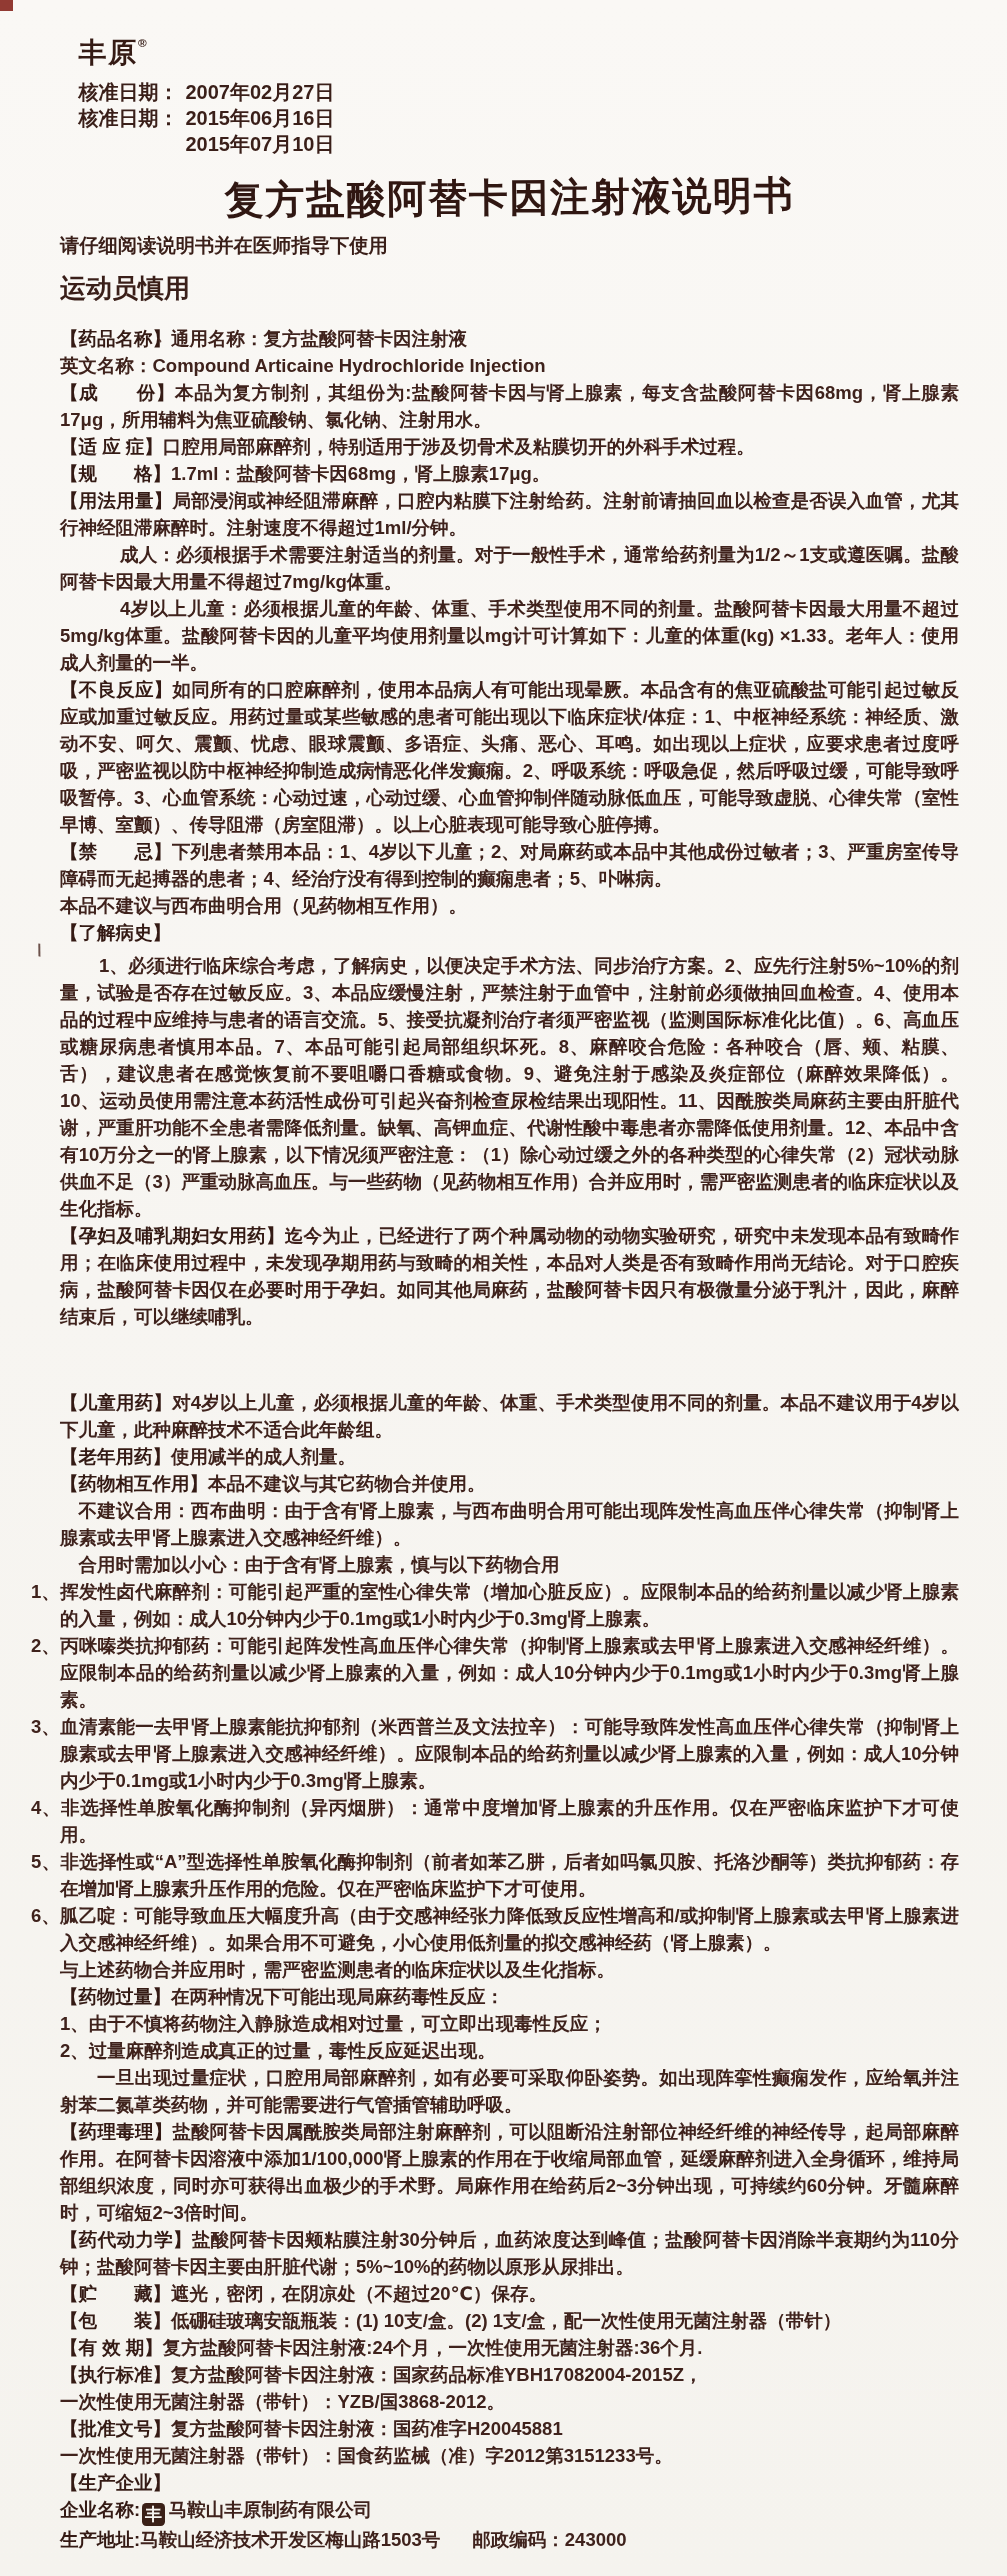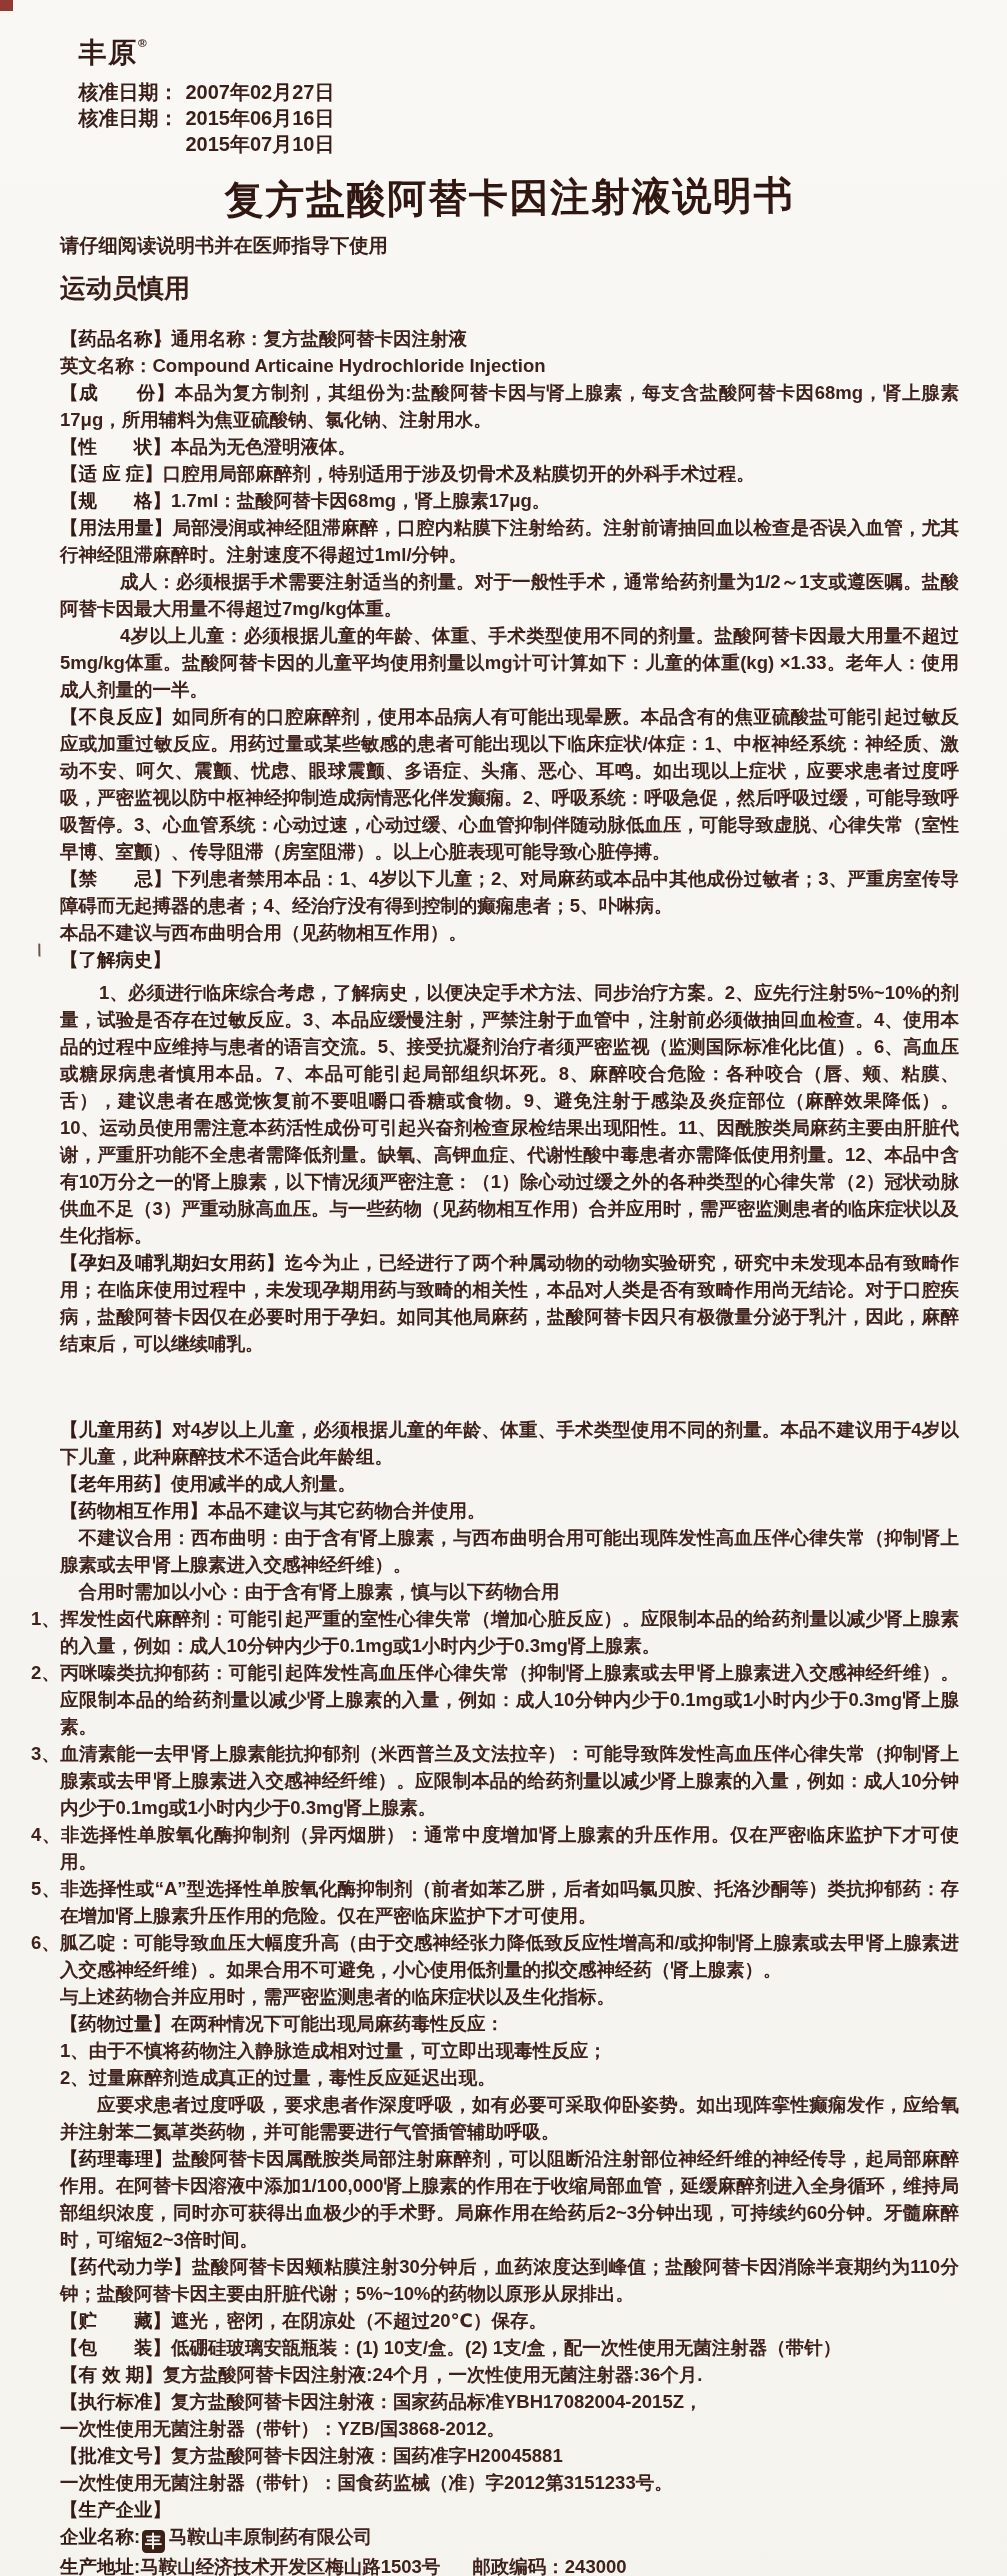--- a/index.html
+++ b/index.html
@@ -89,21 +89,20 @@
   </header>
 
   <h1 class="doc-title">复方盐酸阿替卡因注射液说明书</h1>
   <div class="doc-sub1">请仔细阅读说明书并在医师指导下使用</div>
   <div class="doc-sub2">运动员慎用</div>
 
   <main class="doc-body" id="doc-body">
       <p class="kv"><span class="lbl">【药品名称】</span><span>通用名称：复方盐酸阿替卡因注射液</span></p>
       <p class="cont"><span>英文名称：Compound Articaine Hydrochloride Injection</span></p>
       <p class="kv"><span class="lbl">【成　　份】</span><span>本品为复方制剂，其组份为:盐酸阿替卡因与肾上腺素，每支含盐酸阿替卡因68mg，肾上腺素17μg，所用辅料为焦亚硫酸钠、氯化钠、注射用水。</span></p>
-      <p class="kv"><span class="lbl">【性　　状】</span><span>本品为无色澄明液体。</span></p>
       <p class="kv"><span class="lbl">【适 应 症】</span><span>口腔用局部麻醉剂，特别适用于涉及切骨术及粘膜切开的外科手术过程。</span></p>
       <p class="kv"><span class="lbl">【规　　格】</span><span>1.7ml：盐酸阿替卡因68mg，肾上腺素17μg。</span></p>
       <p class="kv"><span class="lbl">【用法用量】</span><span>局部浸润或神经阻滞麻醉，口腔内粘膜下注射给药。注射前请抽回血以检查是否误入血管，尤其行神经阻滞麻醉时。注射速度不得超过1ml/分钟。</span></p>
       <p class="sub"><span>成人：必须根据手术需要注射适当的剂量。对于一般性手术，通常给药剂量为1/2～1支或遵医嘱。盐酸阿替卡因最大用量不得超过7mg/kg体重。</span></p>
       <p class="sub"><span>4岁以上儿童：必须根据儿童的年龄、体重、手术类型使用不同的剂量。盐酸阿替卡因最大用量不超过5mg/kg体重。盐酸阿替卡因的儿童平均使用剂量以mg计可计算如下：儿童的体重(kg) ×1.33。老年人：使用成人剂量的一半。</span></p>
       <p class="kv"><span class="lbl">【不良反应】</span><span>如同所有的口腔麻醉剂，使用本品病人有可能出现晕厥。本品含有的焦亚硫酸盐可能引起过敏反应或加重过敏反应。用药过量或某些敏感的患者可能出现以下临床症状/体症：1、中枢神经系统：神经质、激动不安、呵欠、震颤、忧虑、眼球震颤、多语症、头痛、恶心、耳鸣。如出现以上症状，应要求患者过度呼吸，严密监视以防中枢神经抑制造成病情恶化伴发癫痫。2、呼吸系统：呼吸急促，然后呼吸过缓，可能导致呼吸暂停。3、心血管系统：心动过速，心动过缓、心血管抑制伴随动脉低血压，可能导致虚脱、心律失常（室性早博、室颤）、传导阻滞（房室阻滞）。以上心脏表现可能导致心脏停搏。</span></p>
       <p class="kv"><span class="lbl">【禁　　忌】</span><span>下列患者禁用本品：1、4岁以下儿童；2、对局麻药或本品中其他成份过敏者；3、严重房室传导障碍而无起搏器的患者；4、经治疗没有得到控制的癫痫患者；5、卟啉病。</span></p>
       <p class="contsm"><span>本品不建议与西布曲明合用（见药物相互作用）。</span></p>
       <p class="kv"><span class="lbl">【了解病史】</span></p>
       <p class="subnum" style="margin-top: 6.7px;"><span>1、必须进行临床综合考虑，了解病史，以便决定手术方法、同步治疗方案。2、应先行注射5%~10%的剂量，试验是否存在过敏反应。3、本品应缓慢注射，严禁注射于血管中，注射前必须做抽回血检查。4、使用本品的过程中应维持与患者的语言交流。5、接受抗凝剂治疗者须严密监视（监测国际标准化比值）。6、高血压或糖尿病患者慎用本品。7、本品可能引起局部组织坏死。8、麻醉咬合危险：各种咬合（唇、颊、粘膜、舌），建议患者在感觉恢复前不要咀嚼口香糖或食物。9、避免注射于感染及炎症部位（麻醉效果降低）。10、运动员使用需注意本药活性成份可引起兴奋剂检查尿检结果出现阳性。11、因酰胺类局麻药主要由肝脏代谢，严重肝功能不全患者需降低剂量。缺氧、高钾血症、代谢性酸中毒患者亦需降低使用剂量。12、本品中含有10万分之一的肾上腺素，以下情况须严密注意：（1）除心动过缓之外的各种类型的心律失常（2）冠状动脉供血不足（3）严重动脉高血压。与一些药物（见药物相互作用）合并应用时，需严密监测患者的临床症状以及生化指标。</span></p>
@@ -116,21 +115,21 @@
       <p class="item"><span>1、挥发性卤代麻醉剂：可能引起严重的室性心律失常（增加心脏反应）。应限制本品的给药剂量以减少肾上腺素的入量，例如：成人10分钟内少于0.1mg或1小时内少于0.3mg肾上腺素。</span></p>
       <p class="item"><span>2、丙咪嗪类抗抑郁药：可能引起阵发性高血压伴心律失常（抑制肾上腺素或去甲肾上腺素进入交感神经纤维）。应限制本品的给药剂量以减少肾上腺素的入量，例如：成人10分钟内少于0.1mg或1小时内少于0.3mg肾上腺素。</span></p>
       <p class="item"><span>3、血清素能一去甲肾上腺素能抗抑郁剂（米西普兰及文法拉辛）：可能导致阵发性高血压伴心律失常（抑制肾上腺素或去甲肾上腺素进入交感神经纤维）。应限制本品的给药剂量以减少肾上腺素的入量，例如：成人10分钟内少于0.1mg或1小时内少于0.3mg肾上腺素。</span></p>
       <p class="item"><span>4、非选择性单胺氧化酶抑制剂（异丙烟肼）：通常中度增加肾上腺素的升压作用。仅在严密临床监护下才可使用。</span></p>
       <p class="item"><span>5、非选择性或“A”型选择性单胺氧化酶抑制剂（前者如苯乙肼，后者如吗氯贝胺、托洛沙酮等）类抗抑郁药：存在增加肾上腺素升压作用的危险。仅在严密临床监护下才可使用。</span></p>
       <p class="item"><span>6、胍乙啶：可能导致血压大幅度升高（由于交感神经张力降低致反应性增高和/或抑制肾上腺素或去甲肾上腺素进入交感神经纤维）。如果合用不可避免，小心使用低剂量的拟交感神经药（肾上腺素）。</span></p>
       <p class="note"><span>与上述药物合并应用时，需严密监测患者的临床症状以及生化指标。</span></p>
       <p class="kv"><span class="lbl">【药物过量】</span><span>在两种情况下可能出现局麻药毒性反应：</span></p>
       <p class="item2"><span>1、由于不慎将药物注入静脉造成相对过量，可立即出现毒性反应；</span></p>
       <p class="item2"><span>2、过量麻醉剂造成真正的过量，毒性反应延迟出现。</span></p>
-      <p class="note2"><span>应要求患者过度呼吸，要求患者作深度呼吸，如有必要可采取仰卧姿势。如出现阵挛性癫痫发作，应给氧并注射苯二氮䓬类药物，并可能需要进行气管插管辅助呼吸。</span></p>
+      <p class="note2"><span>一旦出现过量症状，口腔用局部麻醉剂，如有必要可采取仰卧姿势。如出现阵挛性癫痫发作，应给氧并注射苯二氮䓬类药物，并可能需要进行气管插管辅助呼吸。</span></p>
       <p class="kv"><span class="lbl">【药理毒理】</span><span>盐酸阿替卡因属酰胺类局部注射麻醉剂，可以阻断沿注射部位神经纤维的神经传导，起局部麻醉作用。在阿替卡因溶液中添加1/100,000肾上腺素的作用在于收缩局部血管，延缓麻醉剂进入全身循环，维持局部组织浓度，同时亦可获得出血极少的手术野。局麻作用在给药后2~3分钟出现，可持续约60分钟。牙髓麻醉时，可缩短2~3倍时间。</span></p>
       <p class="kv"><span class="lbl">【药代动力学】</span><span>盐酸阿替卡因颊粘膜注射30分钟后，血药浓度达到峰值；盐酸阿替卡因消除半衰期约为110分钟；盐酸阿替卡因主要由肝脏代谢；5%~10%的药物以原形从尿排出。</span></p>
       <p class="kv"><span class="lbl">【贮　　藏】</span><span>遮光，密闭，在阴凉处（不超过20℃）保存。</span></p>
       <p class="kv"><span class="lbl">【包　　装】</span><span>低硼硅玻璃安瓿瓶装：(1) 10支/盒。(2) 1支/盒，配一次性使用无菌注射器（带针）</span></p>
       <p class="kv"><span class="lbl">【有 效 期】</span><span>复方盐酸阿替卡因注射液:24个月，一次性使用无菌注射器:36个月.</span></p>
       <p class="kv"><span class="lbl">【执行标准】</span><span>复方盐酸阿替卡因注射液：国家药品标准YBH17082004-2015Z，</span></p>
       <p class="cont"><span>一次性使用无菌注射器（带针）：YZB/国3868-2012。</span></p>
       <p class="kv"><span class="lbl">【批准文号】</span><span>复方盐酸阿替卡因注射液：国药准字H20045881</span></p>
       <p class="cont"><span>一次性使用无菌注射器（带针）：国食药监械（准）字2012第3151233号。</span></p>
       <p class="kv"><span class="lbl">【生产企业】</span></p>

